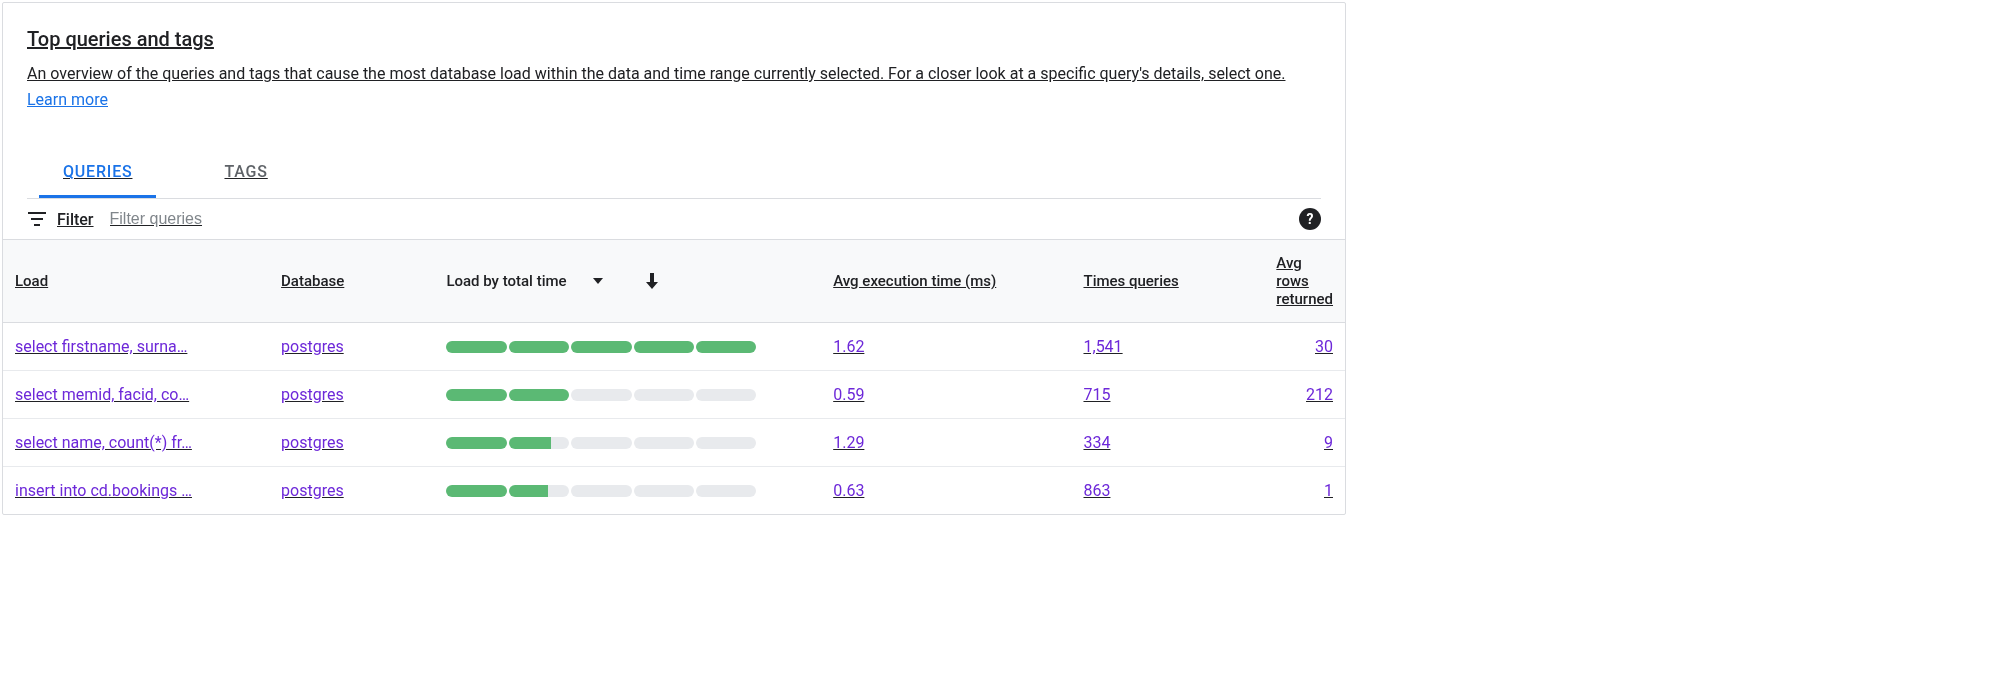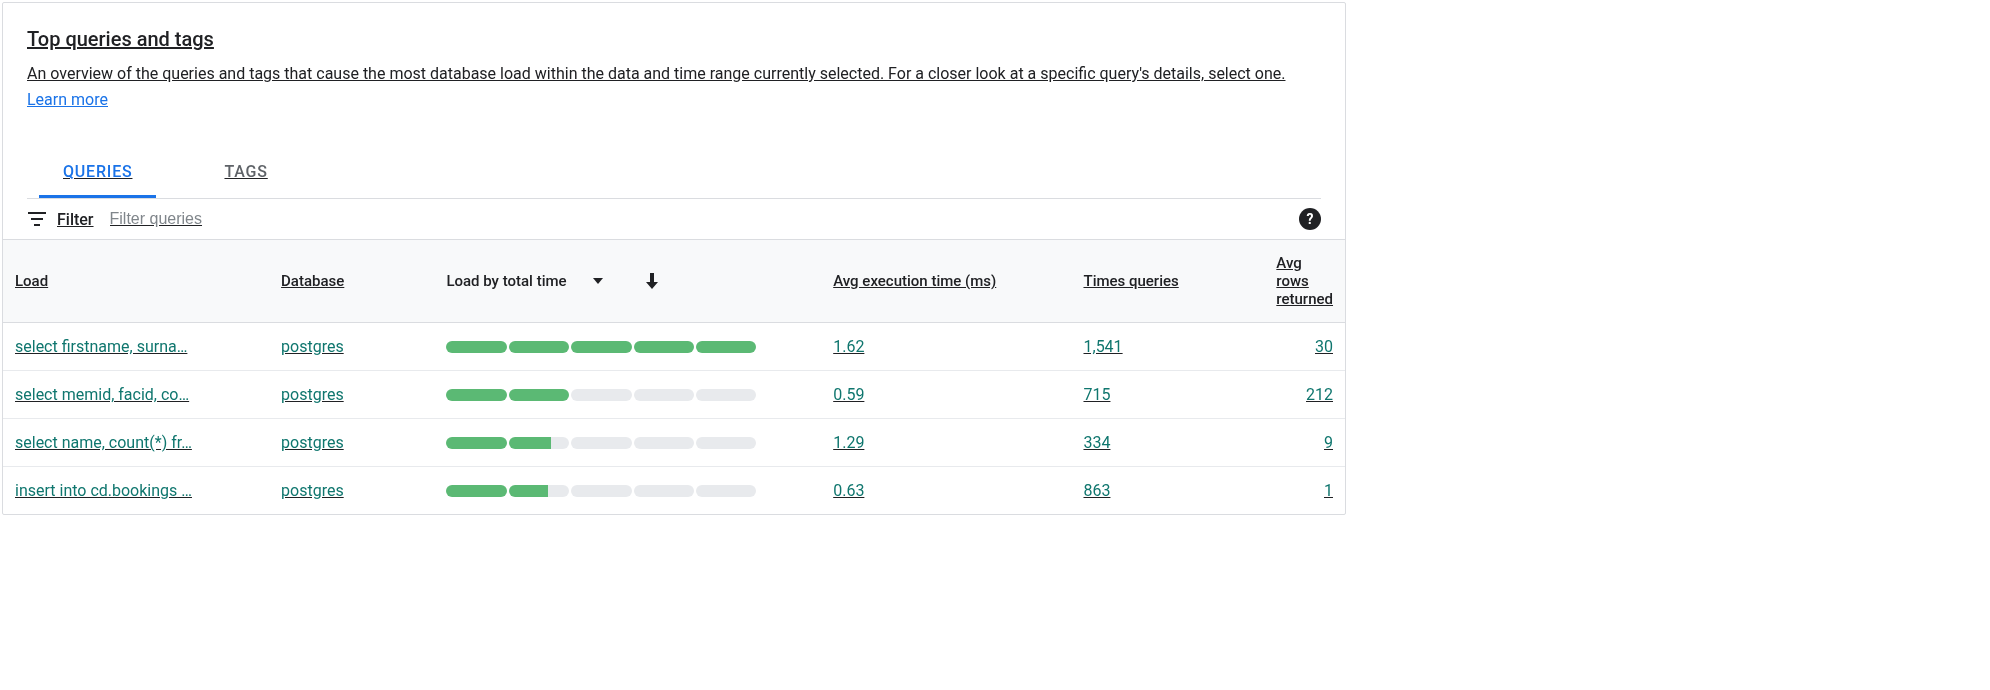--- a/index.html
+++ b/index.html
@@ -150,21 +150,21 @@
     }
     .table tbody tr {
       border-bottom: 1px solid #e8eaed;
     }
     .table tbody tr:last-child {
       border-bottom: none;
     }
     .table td {
       padding: 14px 12px;
       font-size: 16px;
-      color: #0f766e;
+      color: #6d28d9;
     }
     .td-query {
       padding-left: 24px;
       white-space: nowrap;
       overflow: hidden;
       text-overflow: ellipsis;
       max-width: 250px;
     }
     .td-num { text-align: left; }
     .td-rows { text-align: right; padding-right: 24px; }

